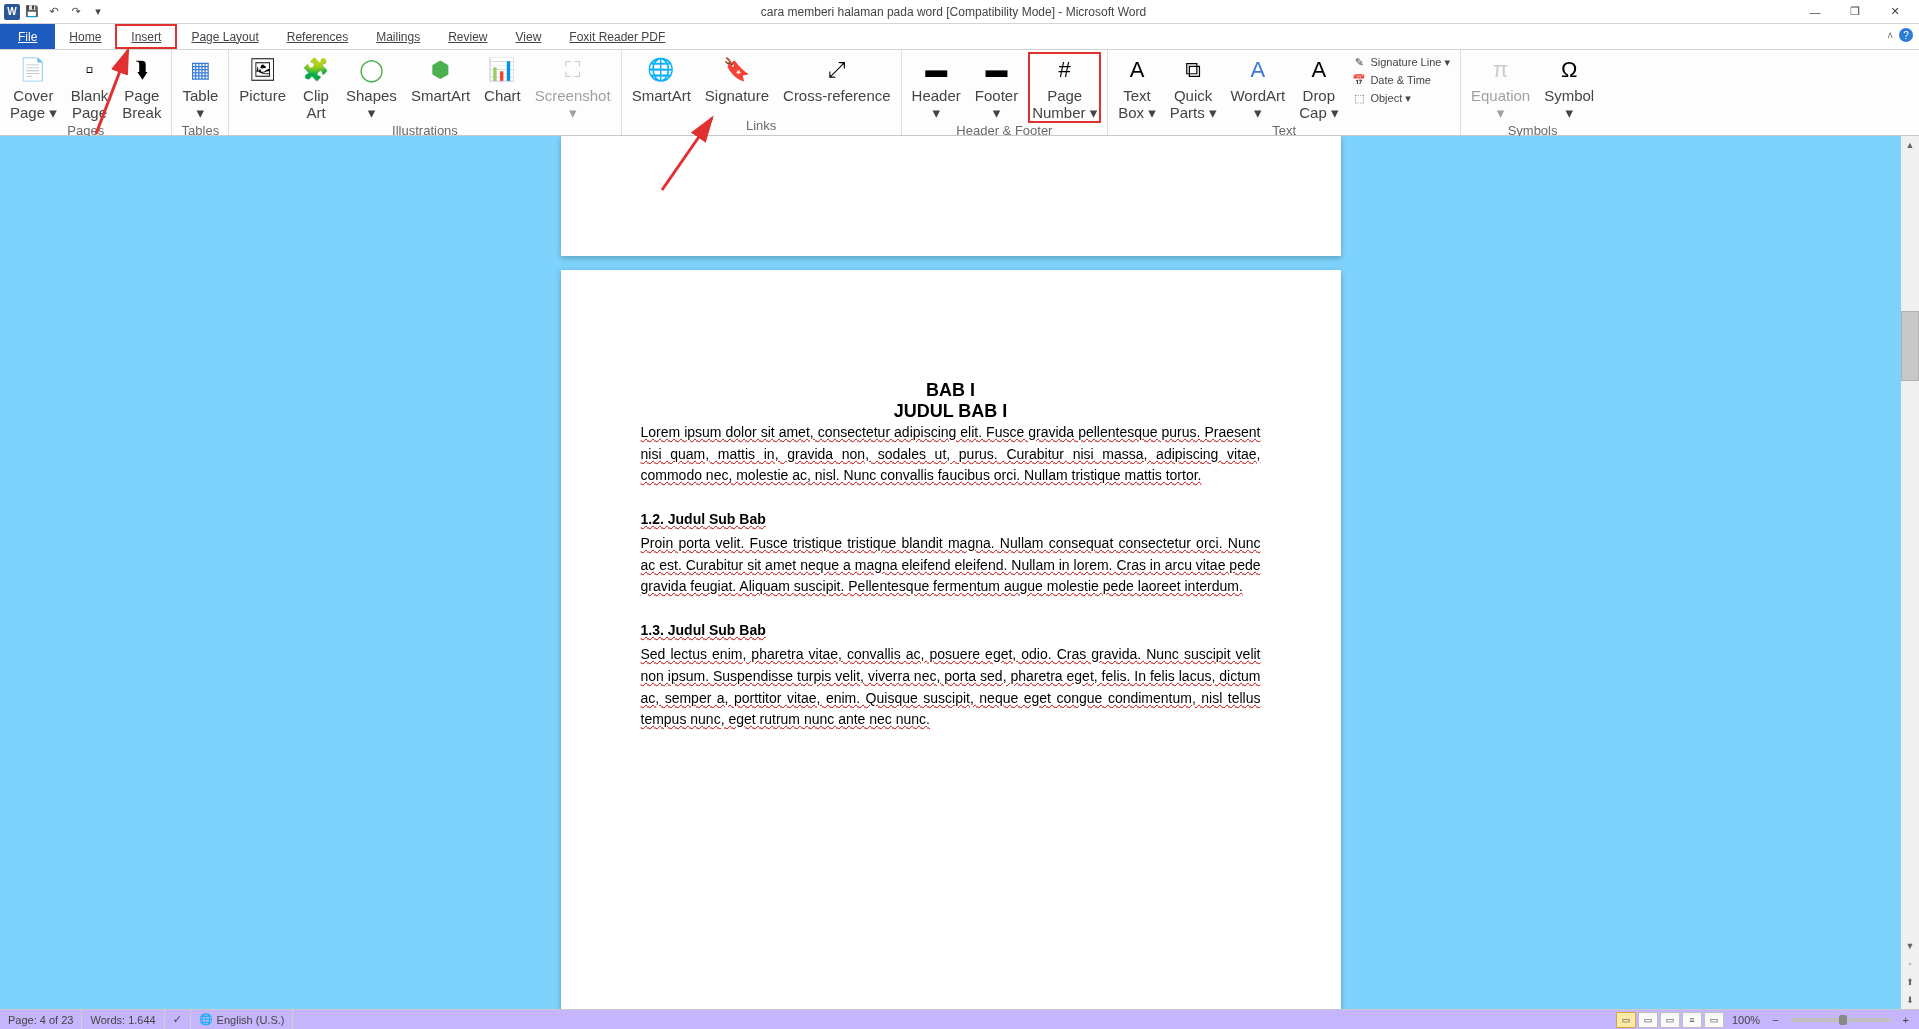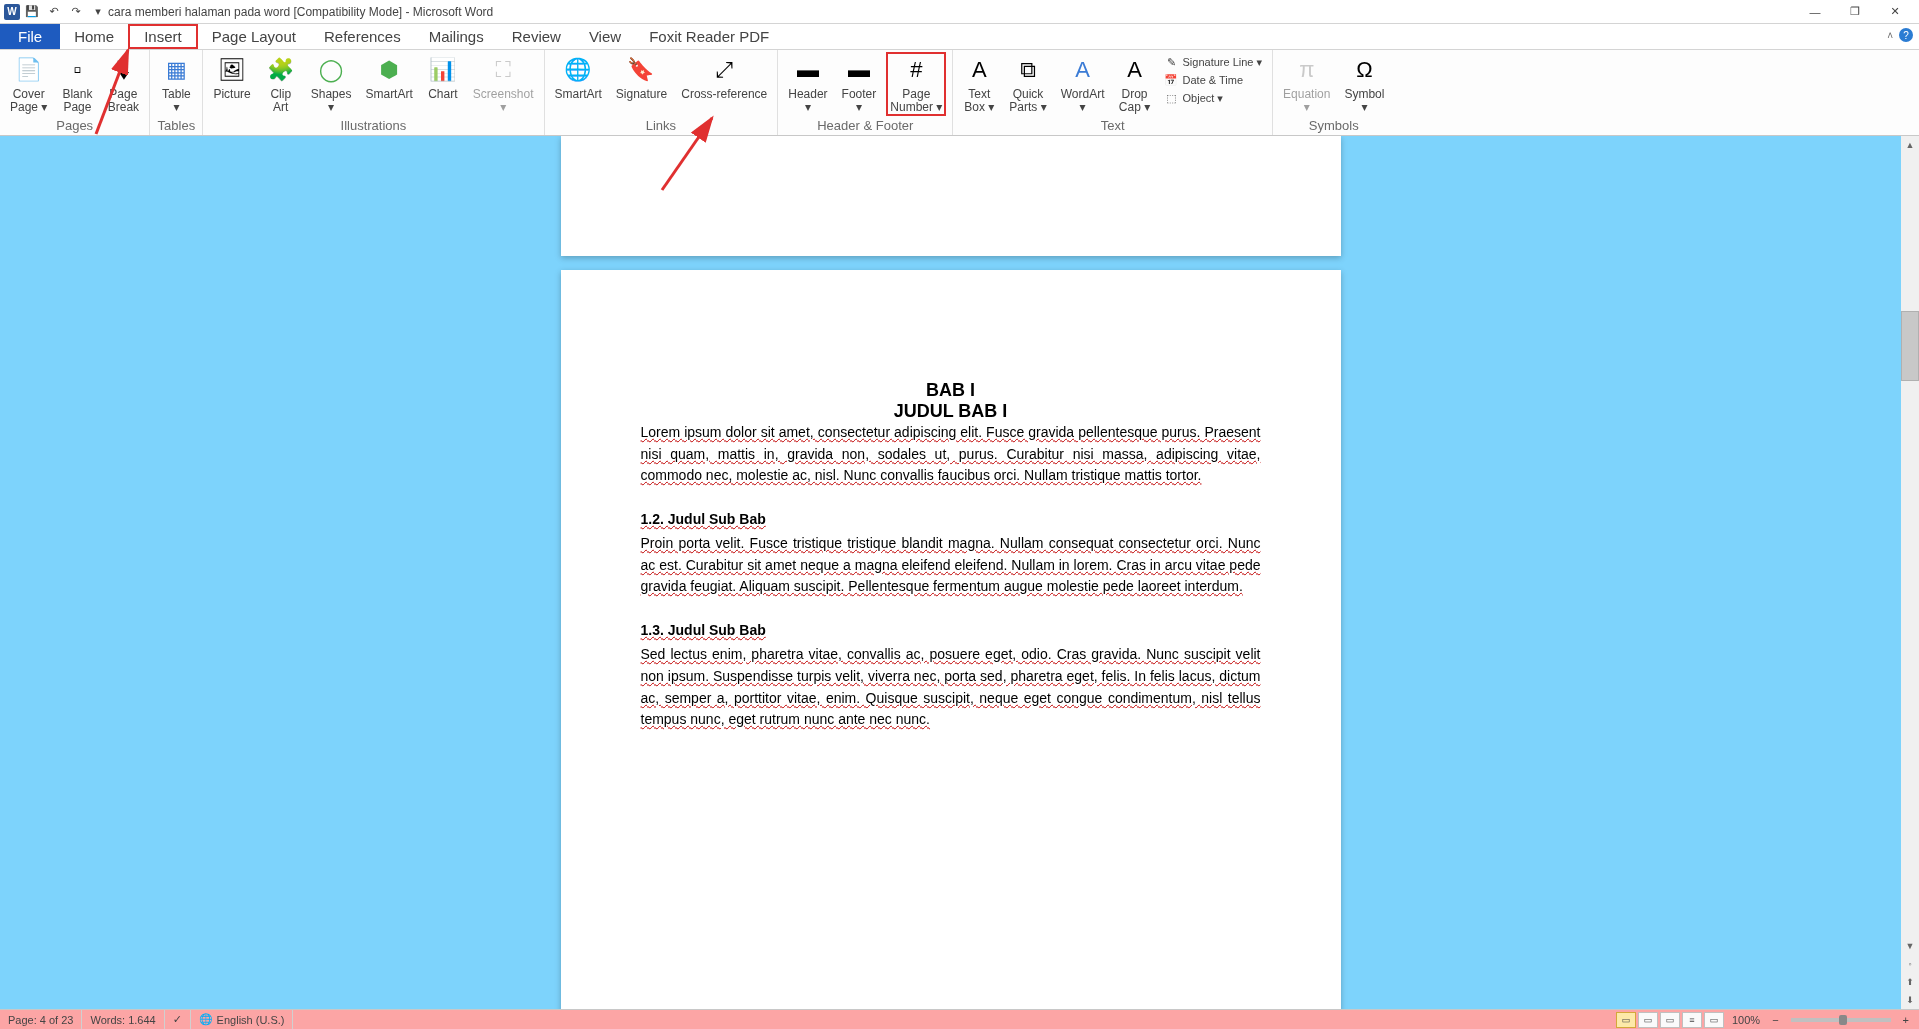--- a/index.html
+++ b/index.html
@@ -3,41 +3,41 @@
 <meta charset="utf-8">
 <style>
 * { margin: 0; padding: 0; box-sizing: border-box; font-family: "Segoe UI", Tahoma, sans-serif; }
 body { background: #fff; overflow: hidden; width: 1919px; height: 1029px; position: relative; }
 
 
 .titlebar { height: 24px; background: #fff; display: flex; align-items: center; border-bottom: 1px solid #d4d4d4; }
 .titlebar-left { display: flex; align-items: center; padding-left: 4px; gap: 2px; }
 .word-icon { width: 16px; height: 16px; background: #2b579a; color: #fff; display: flex; align-items: center; justify-content: center; font-size: 10px; font-weight: bold; border-radius: 2px; }
 .qat-btn { width: 20px; height: 20px; display: flex; align-items: center; justify-content: center; font-size: 11px; color: #444; cursor: pointer; }
-.titlebar-center { flex: 1; text-align: left; font-size: 12px; color: #444; }
+.titlebar-center { flex: 1; text-align: center; font-size: 12px; color: #444; }
 .titlebar-right { display: flex; align-items: center; gap: 8px; padding-right: 8px; }
 .win-btn { width: 32px; height: 20px; display: flex; align-items: center; justify-content: center; font-size: 11px; color: #444; cursor: pointer; }
 
 
 .tabs { height: 26px; background: #fff; display: flex; align-items: stretch; border-bottom: 1px solid #d4d4d4; position: relative; }
-.tab { padding: 0 14px; display: flex; align-items: center; font-size: 15px; color: #444; cursor: pointer; }
+.tab { padding: 0 14px; display: flex; align-items: center; font-size: 12px; color: #444; cursor: pointer; text-decoration: underline; }
 .tab.file { background: #1e5bbf; color: #fff; padding: 0 18px; }
 .tab.highlighted { border: 2px solid #e03030; }
 .tabs-right { position: absolute; right: 6px; top: 4px; display: flex; gap: 6px; align-items: center; }
 .help-icon { width: 14px; height: 14px; border-radius: 50%; background: #2b7cd3; color: #fff; font-size: 10px; display: flex; align-items: center; justify-content: center; }
 
 
 .ribbon { height: 86px; background: #fdfdfd; display: flex; border-bottom: 1px solid #c8c8c8; }
 .group { display: flex; flex-direction: column; padding: 2px 6px 0 6px; border-right: 1px solid #e0e0e0; }
 .group-body { flex: 1; display: flex; align-items: flex-start; gap: 6px; }
 .group-label { text-align: center; font-size: 13px; color: #6a6a6a; padding-bottom: 2px; }
 .rbtn { display: flex; flex-direction: column; align-items: center; justify-content: flex-start; padding: 2px 4px; cursor: pointer; min-width: 40px; }
 .rbtn.highlighted { border: 2px solid #e03030; padding: 0 2px; }
 .rbtn .ico { width: 32px; height: 32px; display: flex; align-items: center; justify-content: center; font-size: 22px; }
-.rbtn .lbl { font-size: 12px; color: #444; text-align: center; line-height: 1.1; margin-top: 2px; white-space: pre-line; }
+.rbtn .lbl { font-size: 15px; color: #444; text-align: center; line-height: 1.1; margin-top: 2px; white-space: pre-line; }
 .small-list { display: flex; flex-direction: column; gap: 2px; padding-top: 2px; }
 .small-item { display: flex; align-items: center; gap: 4px; font-size: 11px; color: #444; cursor: pointer; padding: 1px 4px; }
 .small-ico { width: 14px; height: 14px; display: inline-flex; align-items: center; justify-content: center; font-size: 11px; }
 
 
 .doc-area { position: absolute; top: 136px; bottom: 20px; left: 0; right: 18px; background: #7dd3fc; overflow: hidden; }
 .page { position: absolute; left: 50%; transform: translateX(-50%); width: 780px; background: #fff; box-shadow: 0 2px 6px rgba(0,0,0,.25); }
 .page.prev { top: 0; height: 120px; }
 .page.main { top: 134px; min-height: 900px; padding: 110px 80px 40px 80px; }
 .doc h1 { font-family: Arial, sans-serif; font-size: 18px; font-weight: bold; text-align: center; }
@@ -45,21 +45,21 @@
 .doc p { font-family: Arial, sans-serif; font-size: 14px; text-align: justify; line-height: 1.55; }
 .underline-wavy span { text-decoration: underline wavy #c00000; text-decoration-thickness: 1px; }
 
 
 .vscroll { position: absolute; top: 136px; bottom: 20px; right: 0; width: 18px; background: #f0f0f0; display: flex; flex-direction: column; align-items: center; }
 .scroll-btn { width: 100%; height: 18px; background: #f0f0f0; display: flex; align-items: center; justify-content: center; font-size: 9px; color: #666; cursor: pointer; }
 .scroll-track { flex: 1; width: 100%; position: relative; }
 .scroll-thumb { position: absolute; top: 20%; width: 100%; height: 70px; background: #c8c8c8; border: 1px solid #b0b0b0; }
 
 
-.statusbar { position: absolute; bottom: 0; left: 0; right: 0; height: 20px; background: #fca5a5; border-top: 1px solid #c8c8c8; display: flex; align-items: center; font-size: 11px; color: #444; }
+.statusbar { position: absolute; bottom: 0; left: 0; right: 0; height: 20px; background: #c4b5fd; border-top: 1px solid #c8c8c8; display: flex; align-items: center; font-size: 11px; color: #444; }
 .status-left { display: flex; align-items: center; }
 .status-item { padding: 0 8px; border-right: 1px solid #d0d0d0; height: 20px; display: flex; align-items: center; gap: 4px; }
 .status-right { margin-left: auto; display: flex; align-items: center; gap: 2px; padding-right: 6px; }
 .view-btn { width: 20px; height: 16px; border: 1px solid #c0c0c0; background: #fafafa; display: flex; align-items: center; justify-content: center; font-size: 9px; cursor: pointer; }
 .view-btn.active { background: #fde9a8; border-color: #d4a83a; }
 .zoom-slider { width: 100px; height: 4px; background: #c0c0c0; position: relative; margin: 0 6px; }
 .zoom-thumb { position: absolute; left: 48%; top: -3px; width: 8px; height: 10px; background: #888; border-radius: 2px; }
 
 
 .arrow { position: absolute; pointer-events: none; }

